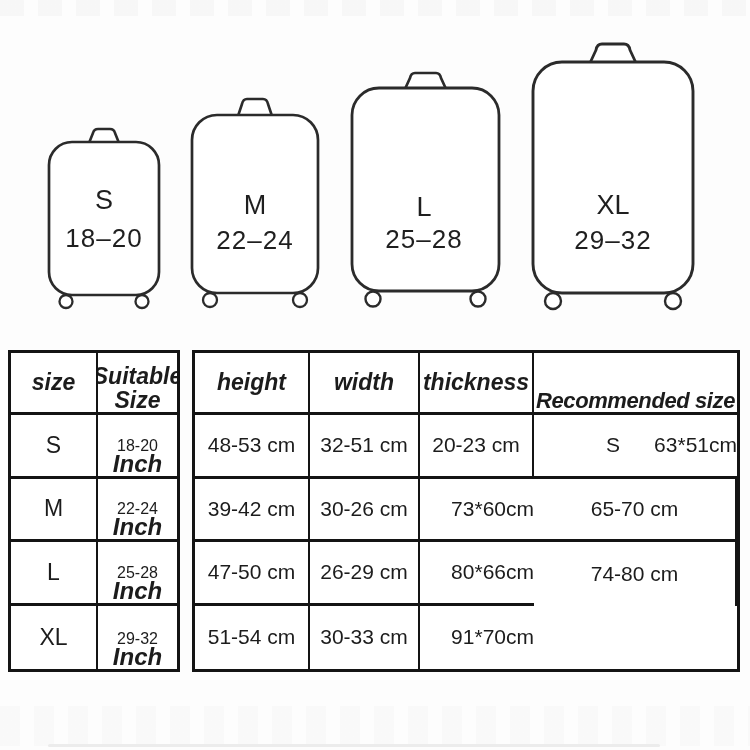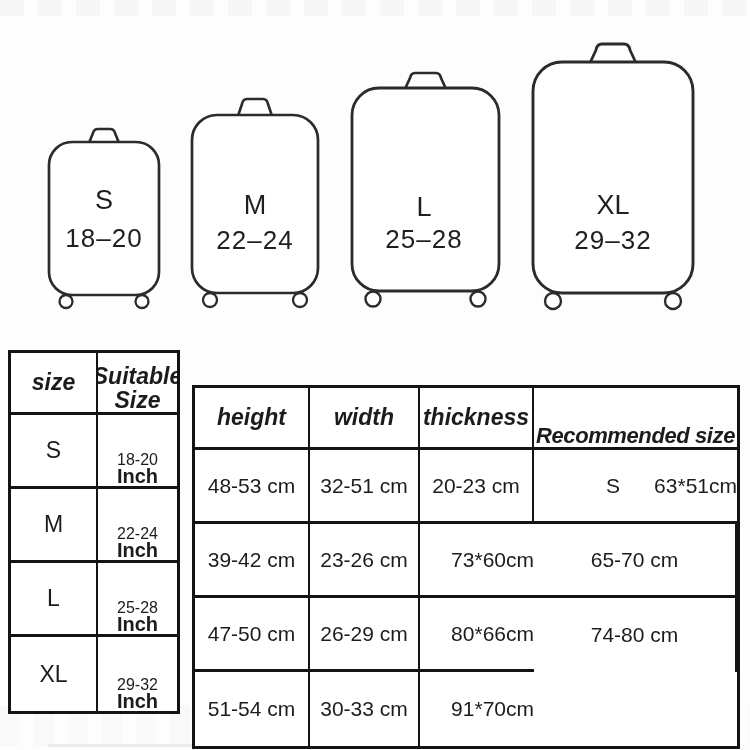--- a/index.html
+++ b/index.html
@@ -33,43 +33,43 @@
   .case { position: absolute; }
   .case text {
     fill: #1f1f1f;
     font-family: "Liberation Sans", sans-serif;
   }
   .case .case-label { font-size: 27px; }
   .case .case-range { font-size: 26px; letter-spacing: 1px; }
 
   
   .tbl {
-    position: absolute; top: 350px; height: 364px;
+    position: absolute; top: 350px; height: 322px;
     background: #fff;
     border: 3px solid #141414;
     display: grid;
     grid-template-rows: 62px 1fr 1fr 1fr 1fr;
     box-sizing: border-box;
   }
   #size-table { left: 8px;   width: 172px; grid-template-columns: 87px 1fr; }
-  #dim-table  { left: 192px; width: 548px; grid-template-columns: 115px 110px 114px 1fr; margin-top: 35px; }
+  #dim-table  { left: 192px; width: 548px; grid-template-columns: 115px 110px 114px 1fr; }
   .cell {
     border-right: 2px solid #141414;
     border-bottom: 3px solid #141414;
     display: flex; flex-direction: column;
     align-items: center; justify-content: center;
     overflow: hidden; text-align: center;
   }
   .cell.last-c { border-right: none; justify-content: flex-end; }
   .cell.last-r { border-bottom: none; }
   .hdr { font-weight: bold; font-style: italic; font-size: 23px; line-height: 1.02; }
   .hdr.rec { font-size: 22px; letter-spacing: -0.4px; }
   .sz  { font-size: 23px; }
   .rng { font-size: 16px; line-height: 1; }
-  .inch { font-size: 20px; font-weight: bold; line-height: 1; margin-top: -2px; }
+  .inch { font-size: 24px; font-weight: bold; font-style: italic; line-height: 1; margin-top: -2px; }
   .val { font-size: 21px; }
   .rec-row { flex-direction: row; gap: 34px; }
   .rec-row .val { font-size: 21px; }
 </style>
 </head>
 <body>
 
 <div id="stage">
 
   <div class="texture top"></div>
@@ -152,21 +152,21 @@
 
     <div class="cell val">48-53 cm</div>
     <div class="cell val">32-51 cm</div>
     <div class="cell val">20-23 cm</div>
     <div class="cell rec-row last-c">
       <span class="val">S</span>
       <span class="val">63*51cm</span>
     </div>
 
     <div class="cell val">39-42 cm</div>
-    <div class="cell val">23-26 cm</div>
+    <div class="cell val">30-26 cm</div>
     <div class="cell rec-row last-c">
       <span class="val">M</span>
       <span class="val">73*60cm</span>
     </div>
 
     <div class="cell val">65-70 cm</div>
     <div class="cell val">47-50 cm</div>
     <div class="cell val">26-29 cm</div>
     <div class="cell rec-row last-c">
       <span class="val">L</span>

